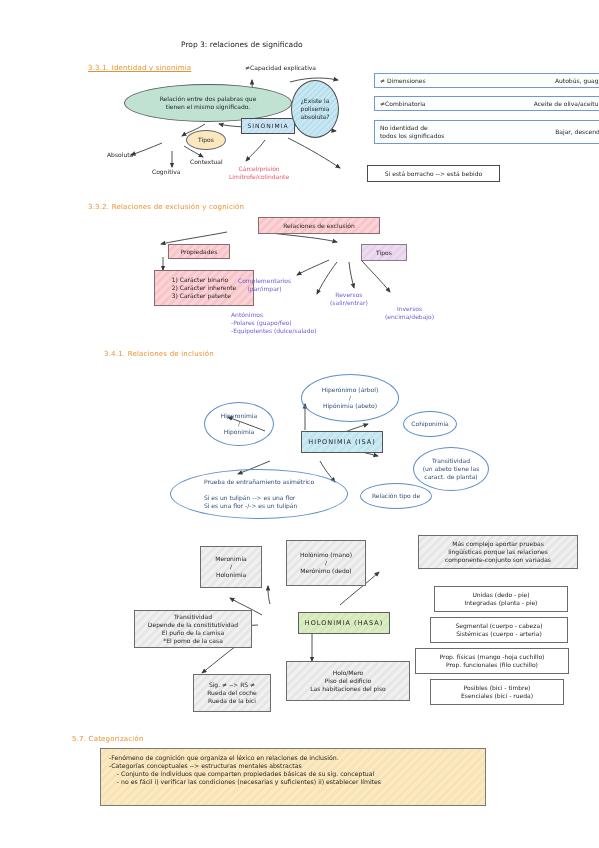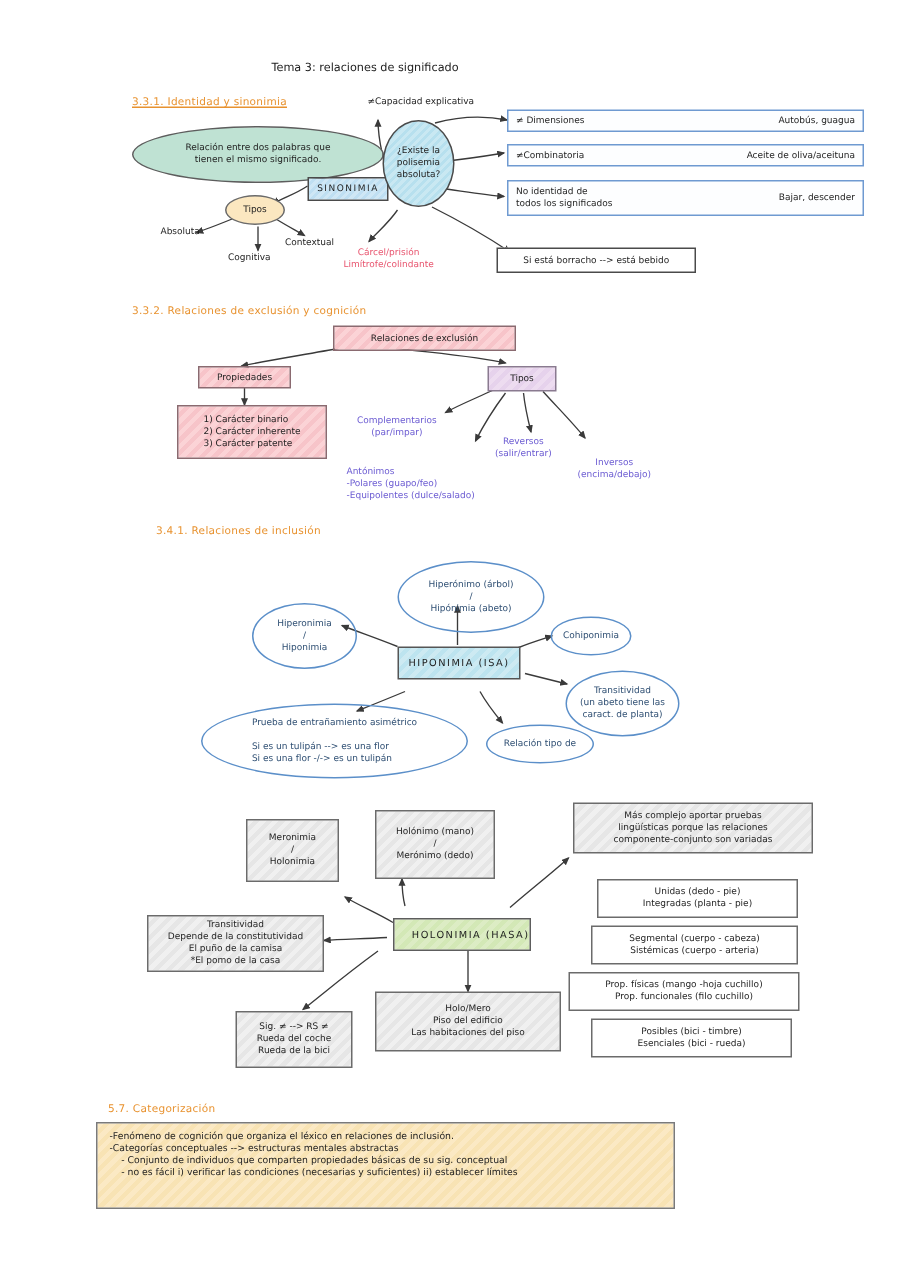--- a/index.html
+++ b/index.html
@@ -1,21 +1,21 @@
 <!DOCTYPE html>
 <html><head>
 <meta charset="utf-8">
 <style>
   html,body{margin:0;padding:0;background:#ffffff;}
   body{width:599px;height:848px;position:relative;overflow:hidden;
        font-family:"DejaVu Sans","Liberation Sans",sans-serif;color:#1e1e1e;}
   .canvas{position:relative;width:599px;height:848px;}
   svg.links{position:absolute;left:0;top:0;width:599px;height:848px;pointer-events:none;}
   .node{position:absolute;box-sizing:border-box;display:flex;align-items:center;
-        justify-content:center;text-align:center;line-height:1.25;}
+        justify-content:center;text-align:center;line-height:1.25;margin-left:36px;}
   .txt{position:absolute;white-space:pre;line-height:1.3;}
 
   .sec-head{position:absolute;color:#e8922f;font-size:7px;letter-spacing:.2px;white-space:nowrap;}
   .title{position:absolute;font-size:7.5px;color:#222;white-space:nowrap;}
 
   
   .box{border:1px solid #4a4a4a;background:#ffffff;font-size:6px;padding:3px 5px;}
   .box-blue{border:1px solid #6f9ad1;background:#fdfeff;font-size:6px;padding:2px 5px;
             display:flex;align-items:center;justify-content:flex-start;text-align:left;}
   .box-blue .l{flex:0 0 auto;}
@@ -32,21 +32,21 @@
   .rect-cyan{background:repeating-linear-gradient(135deg,#cdeaf2 0 3px,#bde4ef 3px 6px);
              border:1.2px solid #555;font-size:6.5px;letter-spacing:1px;}
   .rect-pink{background:repeating-linear-gradient(135deg,#fbd3d6 0 3px,#f7c4c9 3px 6px);
              border:1.2px solid #8a6a70;font-size:6px;}
   .rect-lilac{background:repeating-linear-gradient(135deg,#eddcf0 0 3px,#e6d2ec 3px 6px);
               border:1.2px solid #8a7a90;font-size:6px;}
   .rect-grey{background:repeating-linear-gradient(135deg,#f0f0f0 0 3px,#e6e6e6 3px 6px);
              border:1.2px solid #6b6b6b;font-size:6px;}
   .rect-white{background:#ffffff;border:1.1px solid #6b6b6b;font-size:6px;}
   .rect-green{background:repeating-linear-gradient(135deg,#dcecc4 0 3px,#d3e8b6 3px 6px);
-              border:1.2px solid #5d5d5d;font-size:6.5px;letter-spacing:1px;justify-content:flex-end;}
+              border:1.2px solid #5d5d5d;font-size:6.5px;letter-spacing:1px;}
   .rect-cream{background:repeating-linear-gradient(135deg,#fbe9c4 0 3px,#f8e3b4 3px 6px);
               border:1.2px solid #7a7a7a;font-size:6.2px;
               align-items:flex-start;justify-content:flex-start;text-align:left;padding:5px 8px;}
 
   .purple{color:#6b5bd2;}
   .red{color:#e8556f;}
   .plain{color:#1e1e1e;font-size:6px;}
   .sm{font-size:6px;}
 </style>
 </head>
@@ -94,21 +94,21 @@
 
       <path d="M262,615 C250,608 240,604 230,598"></path>
       <path d="M270,604 C268,596 268,592 268,586"></path>
       <path d="M340,605 C355,592 368,582 379,572"></path>
       <path d="M258,625 C240,626 228,626 216,627"></path>
       <path d="M252,634 C230,650 216,662 202,673"></path>
       <path d="M312,634 C312,646 312,652 312,661"></path>
     </g>
   </svg>
 
-  <div class="title" style="left:181px;top:40px;">Tema 3: relaciones de significado</div>
+  <div class="title" style="left:181px;top:40px;">Prop 3: relaciones de significado</div>
 
   <div class="sec-head" style="left:88px;top:64px;text-decoration:underline;">3.3.1. Identidad y sinonimia</div>
 
   <div class="node ell ell-green" style="left:88px;top:84px;width:168px;height:38px;">
     <span class="txt" style="position:static;">Relación entre dos palabras que
 tienen el mismo significado.</span>
   </div>
 
   <div class="node rect-blue" style="left:205px;top:118px;width:54px;height:16px;">
     <span>SINONIMIA</span>

